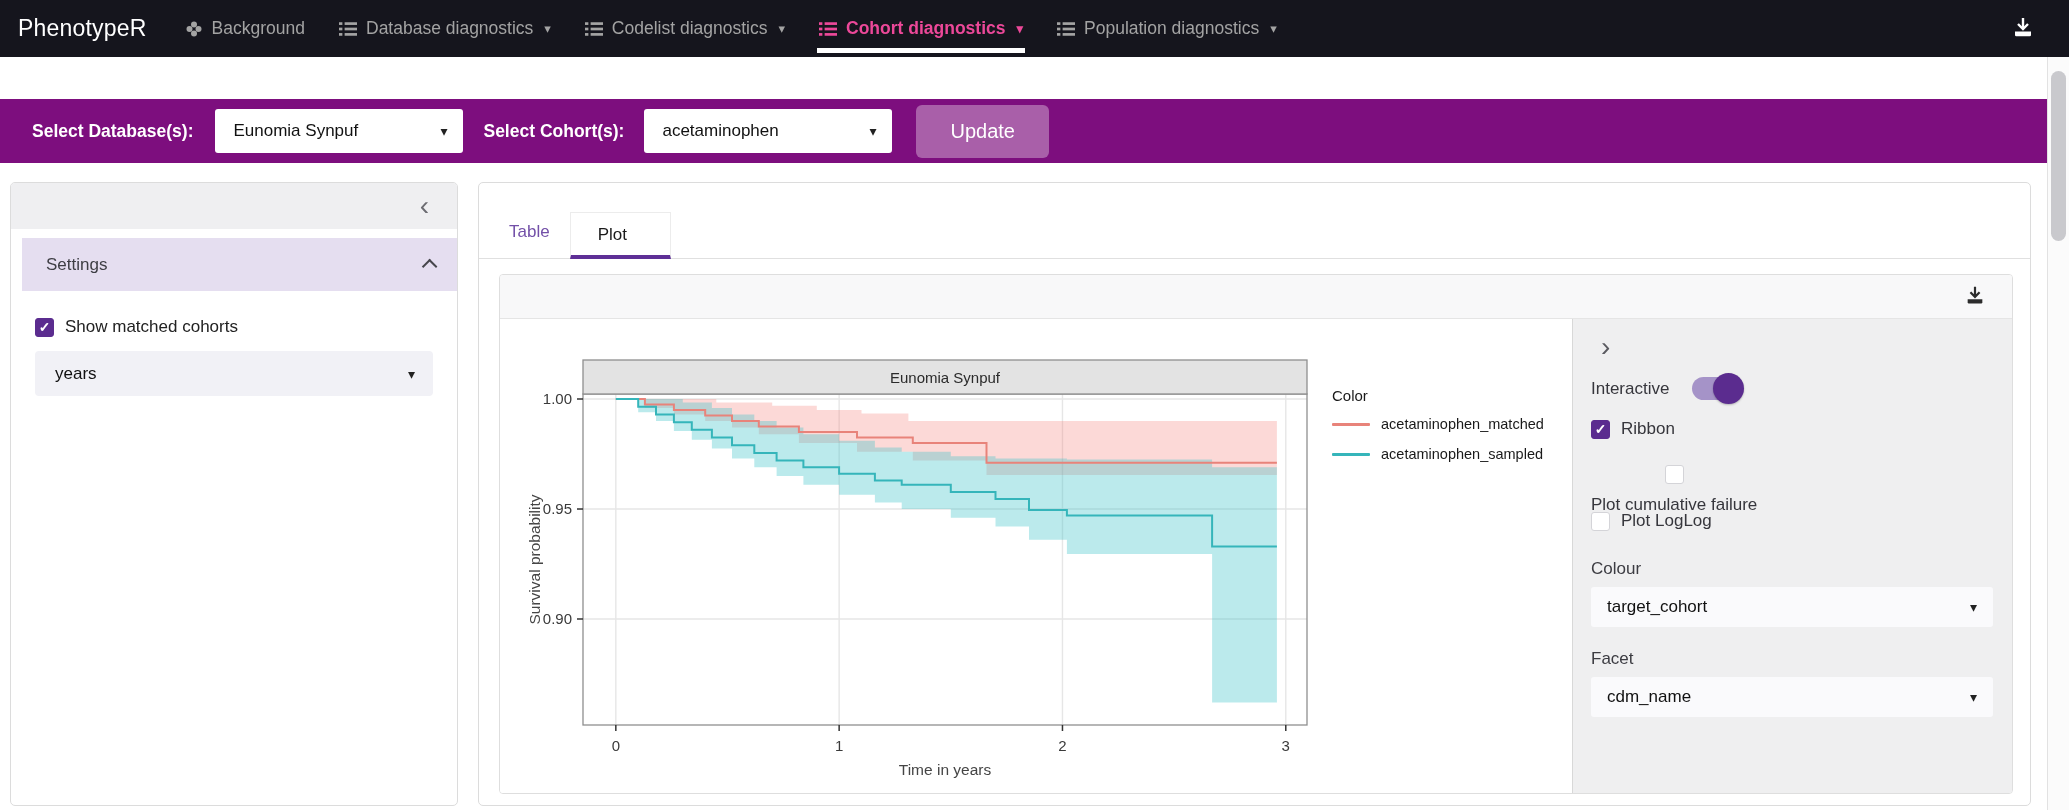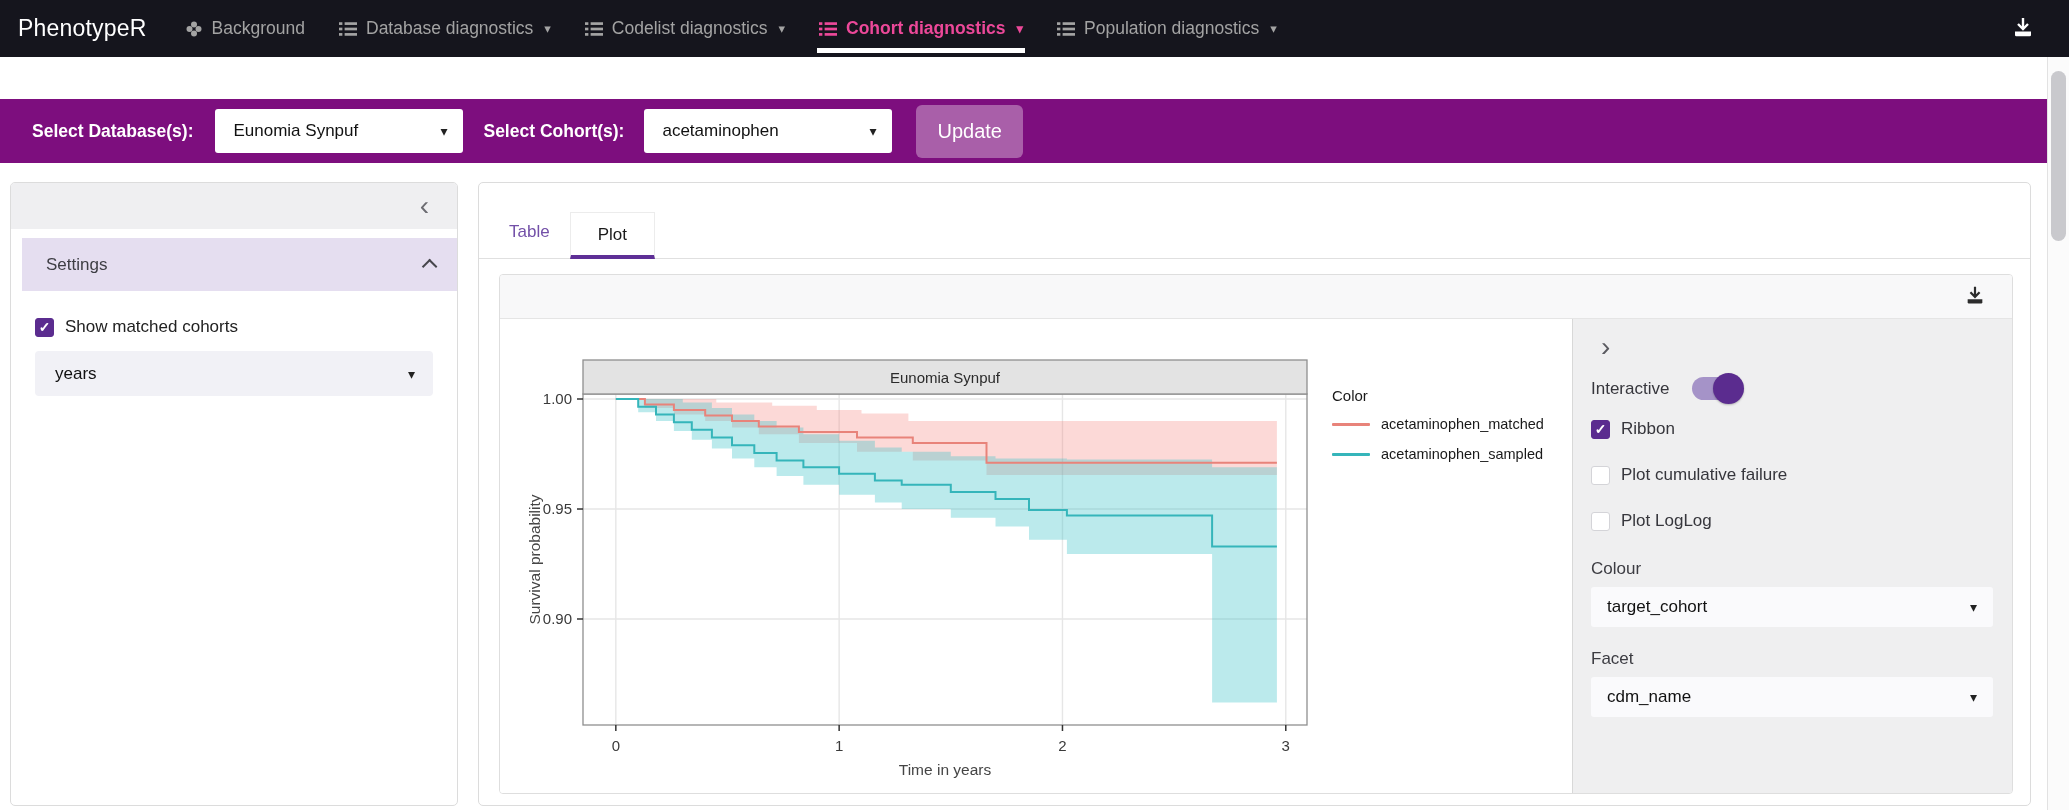--- a/index.html
+++ b/index.html
@@ -24,21 +24,21 @@
   .filterbar { position:absolute; left:0; top:99px; width:2069px; height:64px; background:#7d0e7e;
                display:flex; align-items:center; padding:0 32px; }
   .fb-label { color:#fff; font-weight:bold; font-size:17.5px; white-space:nowrap; }
   .fb-select { background:#fff; border-radius:3px; height:44px; display:flex; align-items:center;
                justify-content:space-between; padding:0 16px 0 18px; font-size:17px; color:#111;
                cursor:pointer; }
   .fb-select .caret, .sel .caret { font-size:14px; color:#222; }
   .fb-db { width:248px; margin-left:22px; }
   .fb-ch { width:248px; margin-left:20px; }
   .fb-label2 { margin-left:20px; }
-  .update-btn { margin-left:24px; height:53px; padding:0 21px; background:#a95fa9; color:#fff;
+  .update-btn { margin-left:24px; height:53px; padding:0 34px; background:#a95fa9; color:#fff;
                 font-size:20px; border:none; border-radius:6px; cursor:pointer; }
 
   
   .card { position:absolute; background:#fff; border:1px solid #dcdcdc; border-radius:5px; }
   .sidebar { left:10px; top:182px; width:448px; height:624px; overflow:hidden; }
   .sb-strip { height:46px; background:#efeff1; display:flex; align-items:center;
               justify-content:flex-end; padding-right:28px; }
   .chev-left { color:#6c6c72; font-size:28px; line-height:1; cursor:pointer; }
   .sb-settings { margin-top:9px; height:53px; background:#e5def0; display:flex; align-items:center;
                  justify-content:space-between; padding:0 24px 0 24px; cursor:pointer;margin-left:11px; }
@@ -56,21 +56,21 @@
   .field-label { font-size:17px; color:#333; margin-top:28px; }
   .sel { height:45px; background:#f1f1f6; border-radius:4px; margin-top:14px; display:flex;
          align-items:center; justify-content:space-between; padding:0 18px 0 20px; font-size:17px;
          color:#111; cursor:pointer; }
 
   .maincard { left:478px; top:182px; width:1553px; height:624px; }
   .tabrow { height:76px; display:flex; align-items:flex-end; padding-left:30px;
             border-bottom:1px solid #e0e0e0; }
   .tab-link { font-size:17px; color:#7350a8; margin-bottom:16px; cursor:pointer; }
   .tab-active { margin-left:20px; background:#fff; border:1px solid #ececec;
-                border-bottom:4px solid #5e2f96; padding:12px 27px 10px 27px; font-size:17px;
+                border-bottom:4px solid #5e2f96; padding:12px 43px 10px 27px; font-size:17px;
                 color:#1a1a1a; cursor:pointer; transform:translateY(1px); }
 
   .subcard { position:absolute; left:20px; top:91px; width:1514px; height:520px;
              border:1px solid #dedede; border-radius:4px; overflow:hidden; }
   .sc-header { height:44px; background:#f8f8f9; border-bottom:1px solid #e5e5e5; display:flex;
                align-items:center; justify-content:flex-end; padding-right:26px; }
   .sc-body { position:relative; height:474px; }
   .plotwrap { position:absolute; left:0; top:0; right:440px; bottom:0; background:#fff; }
   #km { position:absolute; left:22px; top:33px; }
 
@@ -308,21 +308,21 @@
               </span>
           </div>
 
           <div class="crow" style="top:100px;">
             <span class="cb on">
                 <span class="tick">✓</span>
               </span>
             <span class="lbl">Ribbon</span>
           </div>
 
-          <div class="crow" style="top:146px;">
+          <div class="crow" style="top:146px;flex-direction:column;">
             <span class="cb"></span>
             <span class="lbl">Plot cumulative failure</span>
           </div>
 
           <div class="crow" style="top:192px;">
             <span class="cb"></span>
             <span class="lbl">Plot LogLog</span>
           </div>
 
           <div class="clabel" style="top:240px;">Colour</div>

